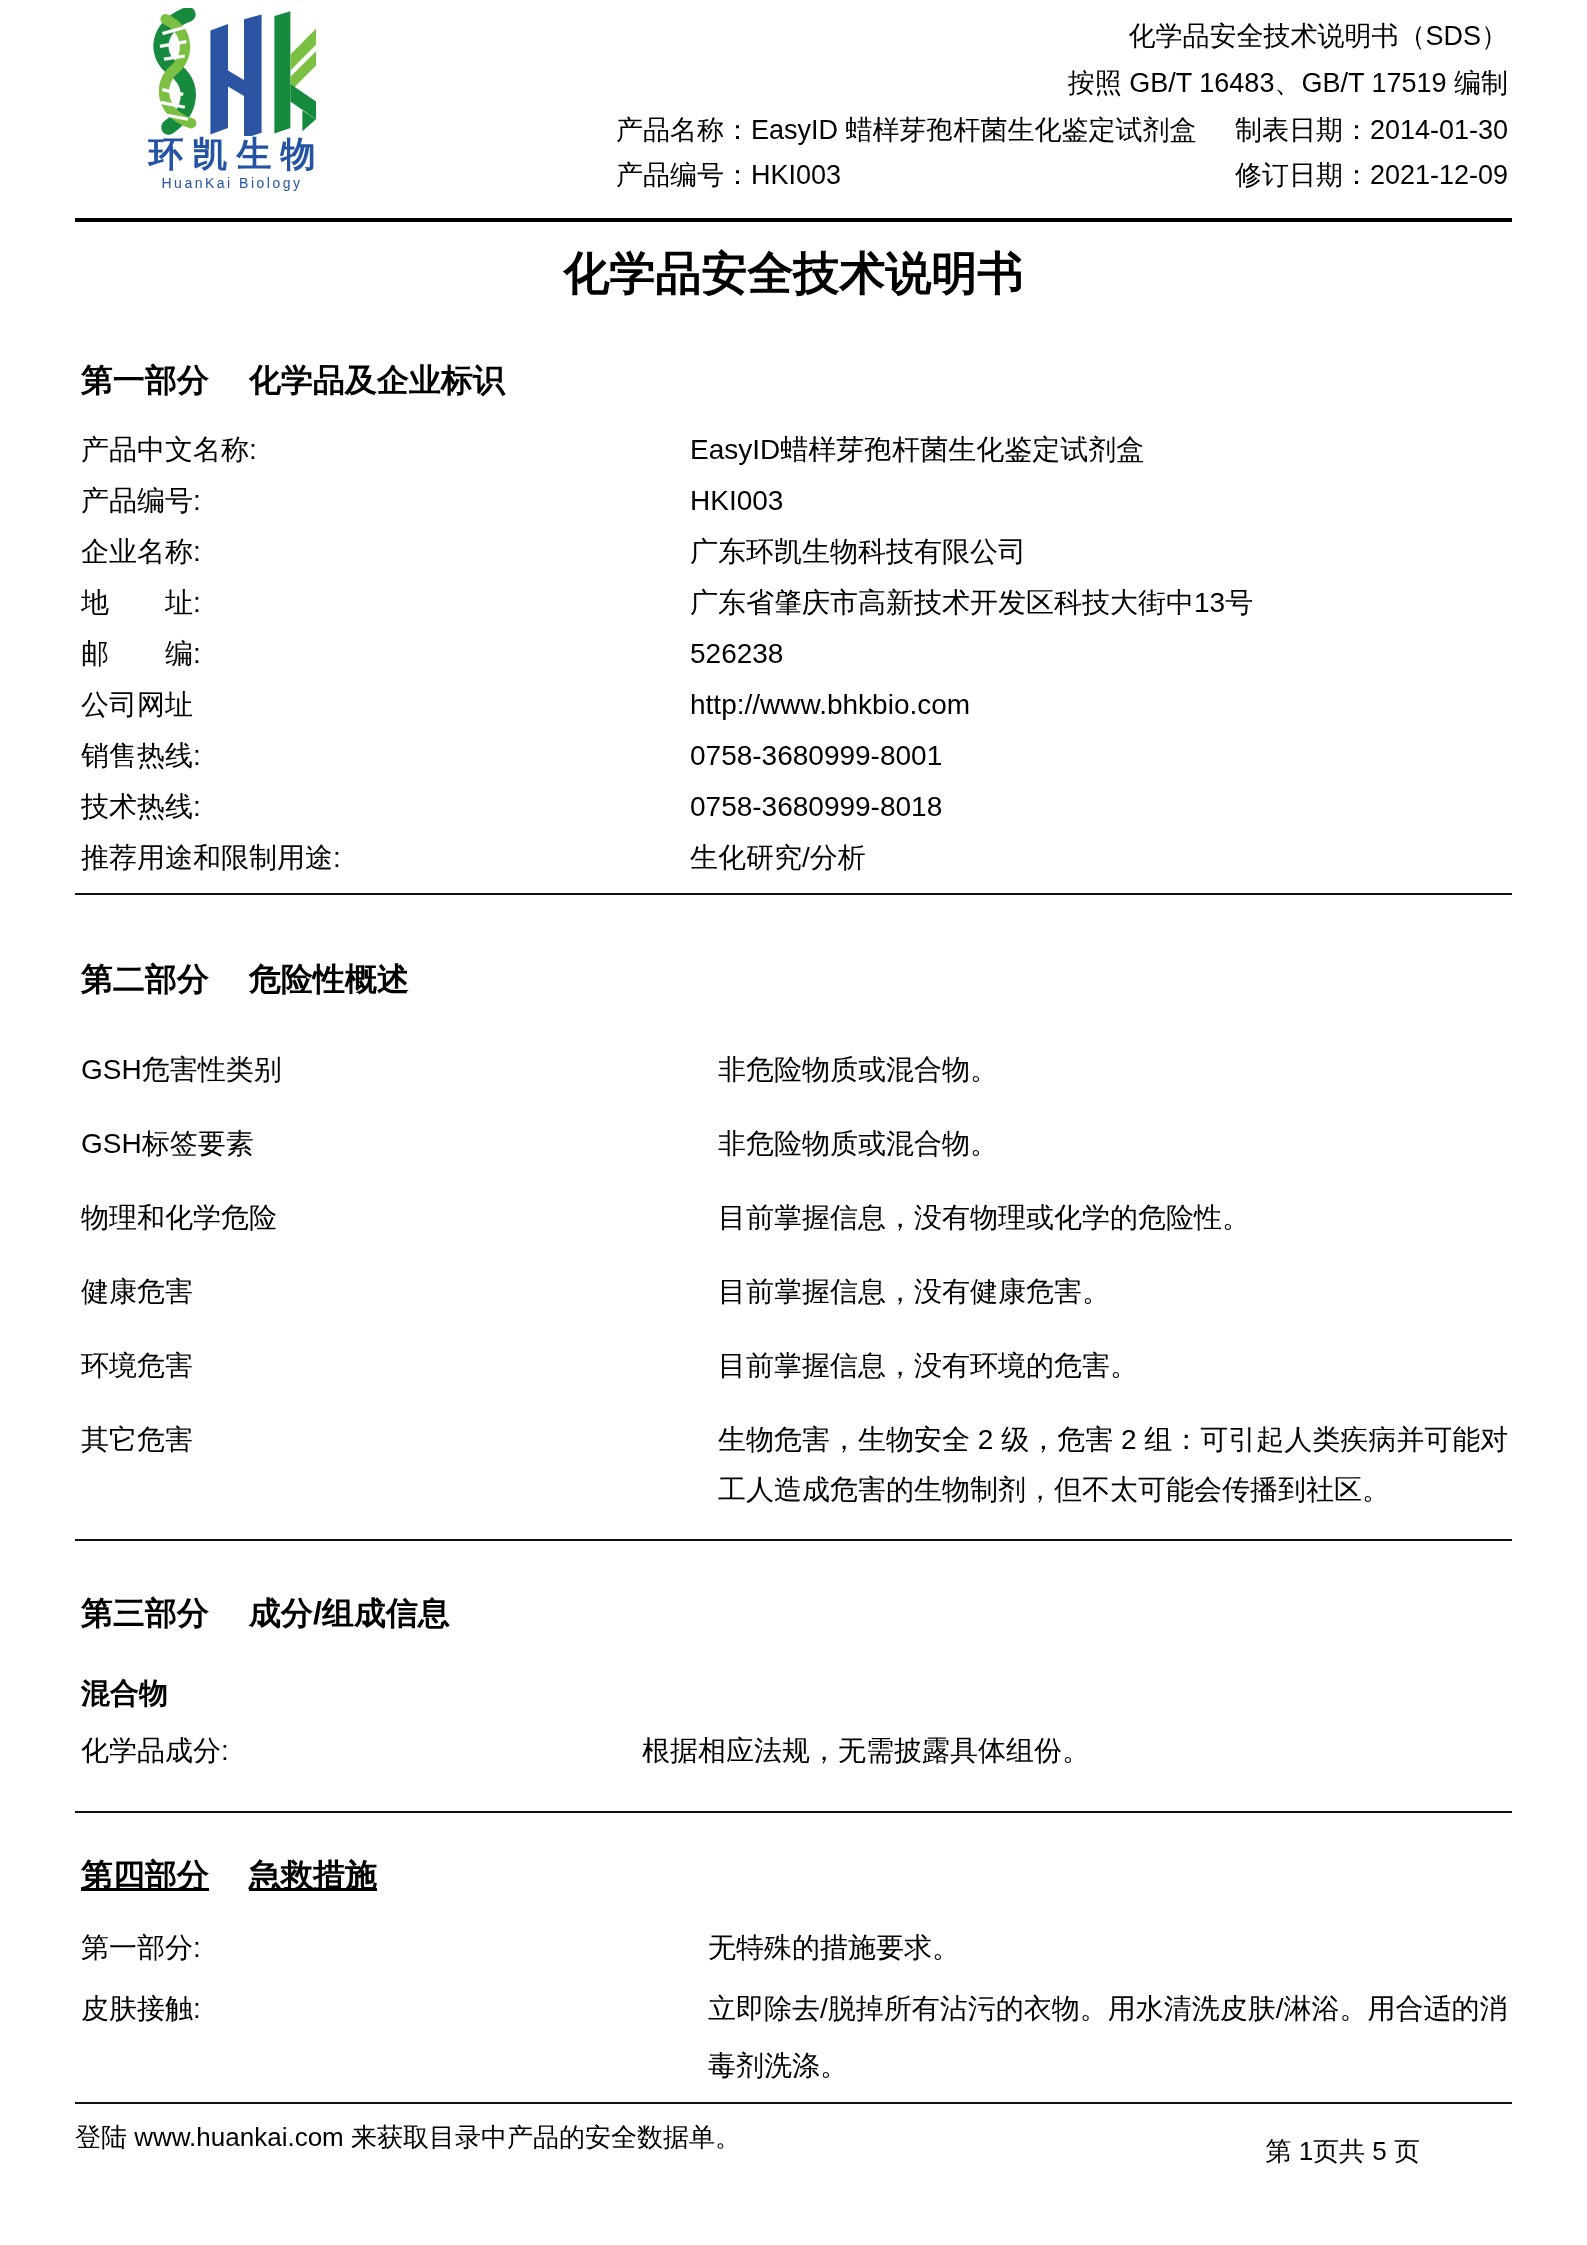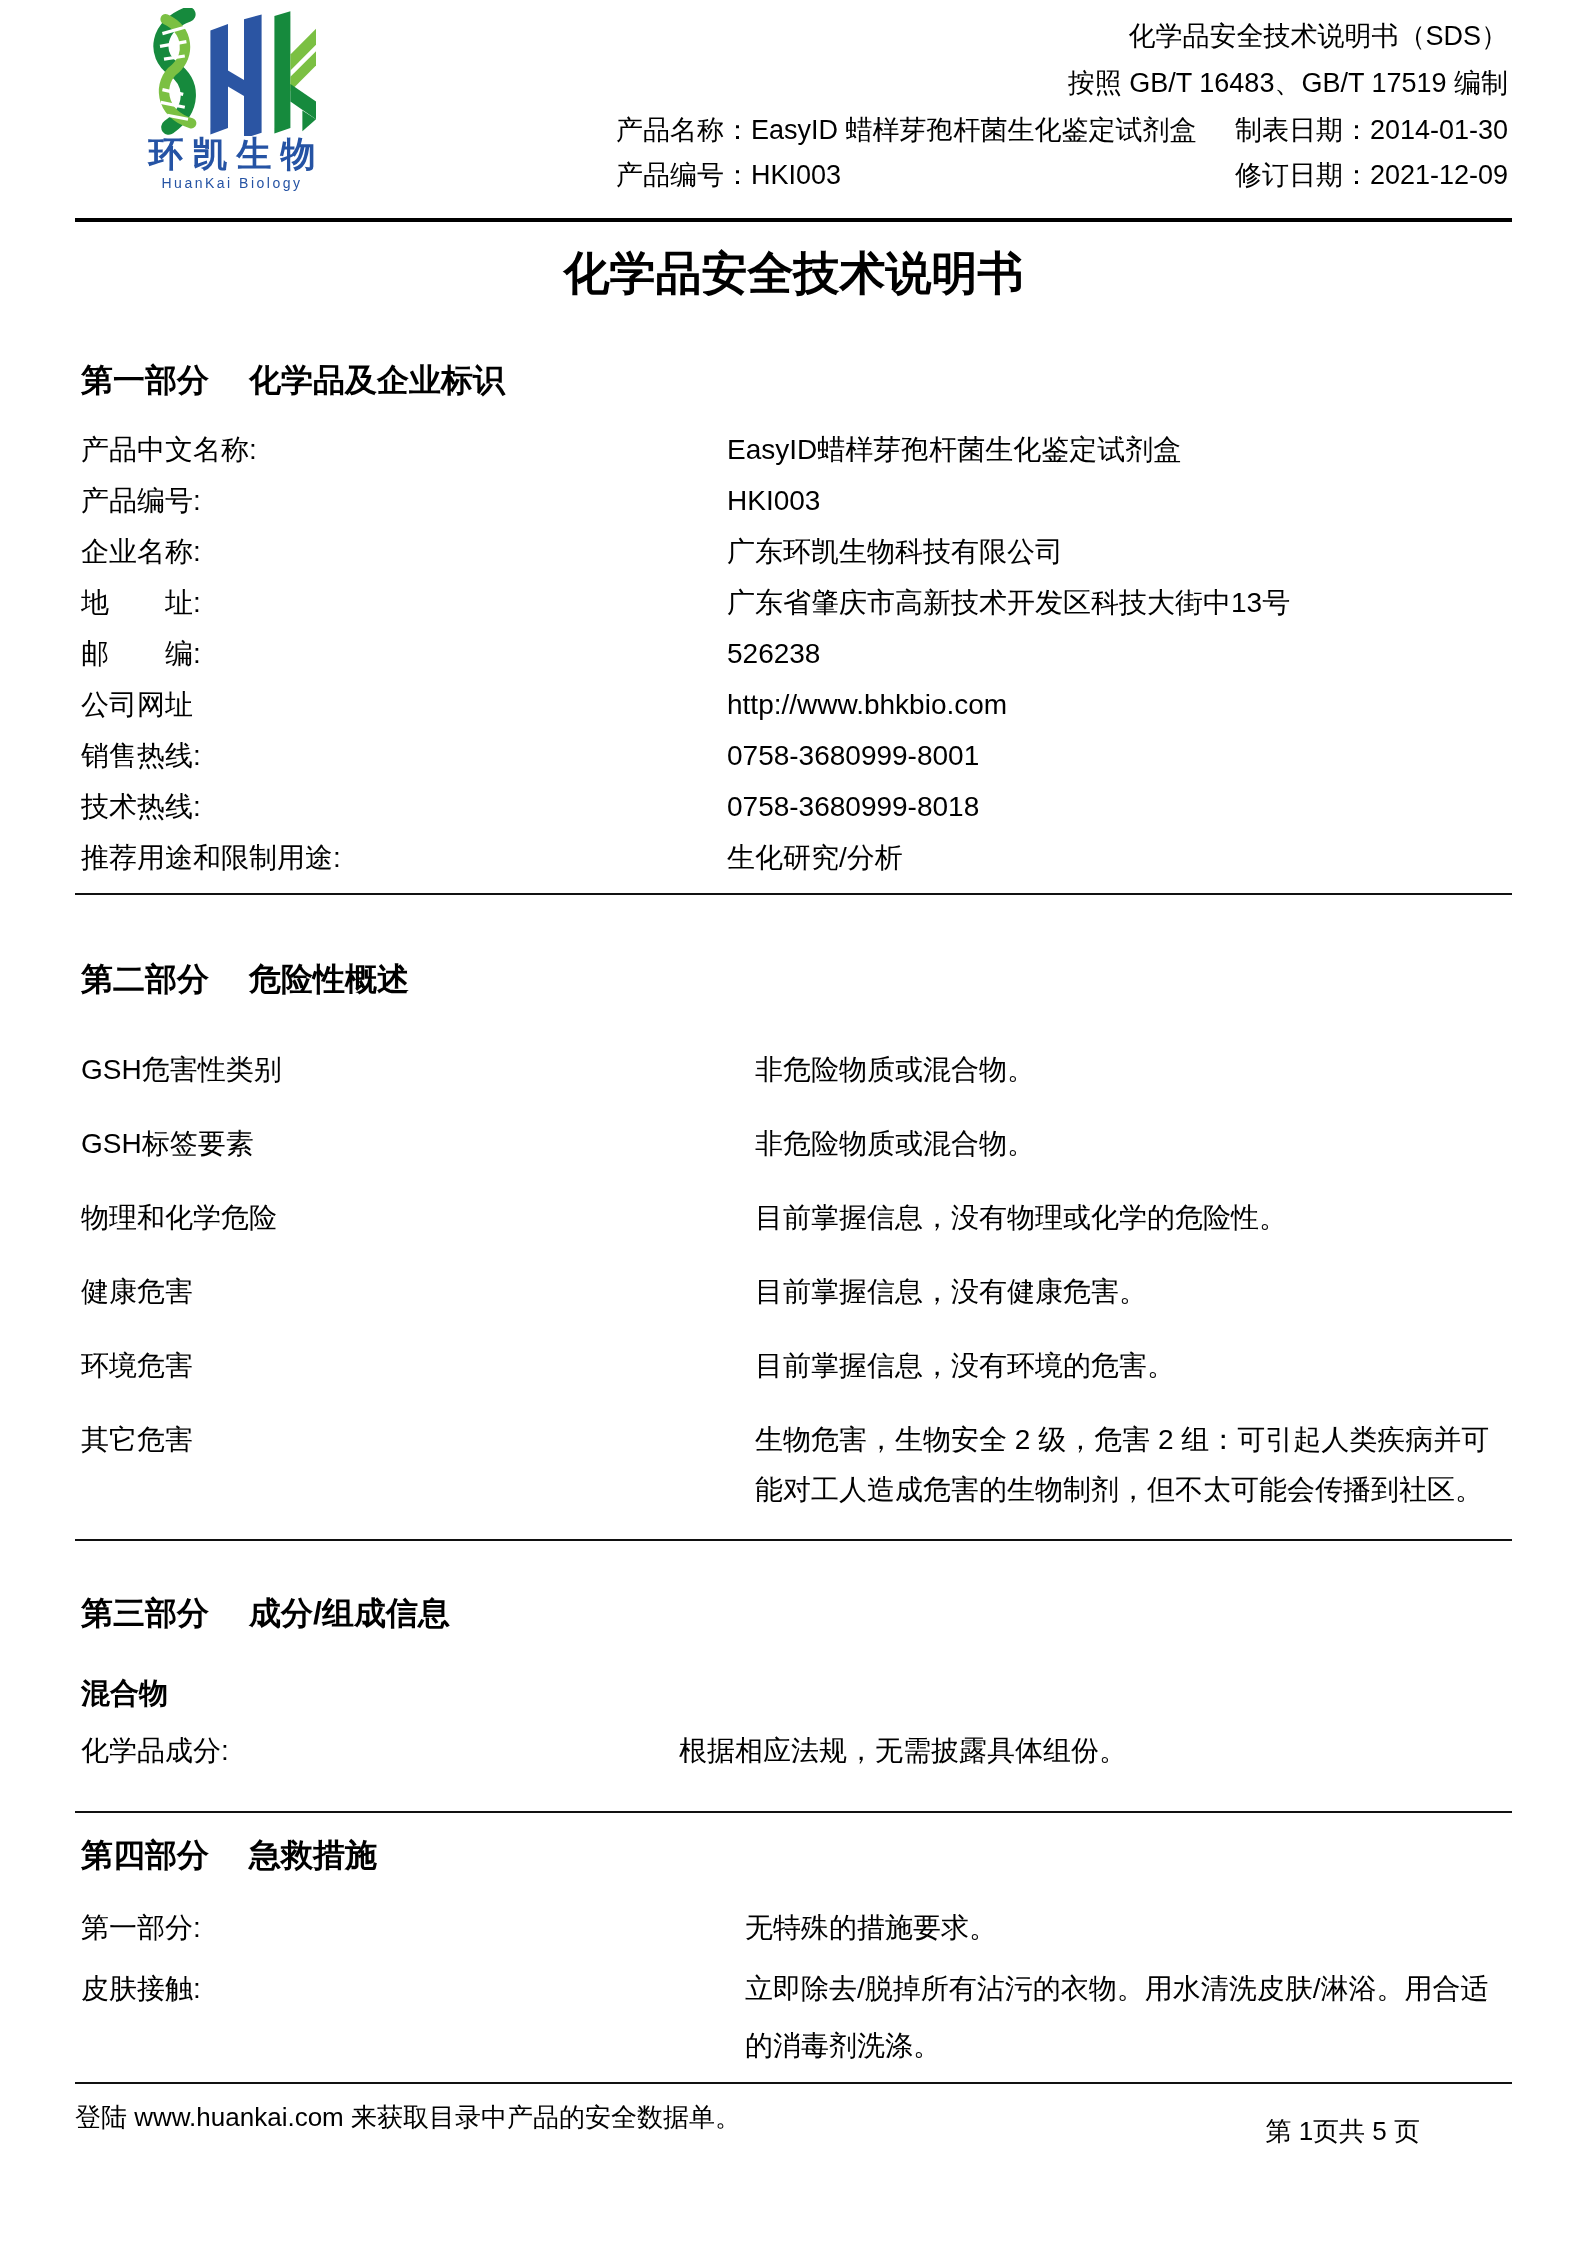--- a/index.html
+++ b/index.html
@@ -16,30 +16,30 @@
   .logo-en { font-size:14px; color:#2553a4; letter-spacing:2.5px; margin-top:3px; }
   .hdr-right { position:absolute; right:4px; top:20px; width:892px; font-size:27px; line-height:32px; }
   .hdr-line { text-align:right; margin-bottom:15px; white-space:nowrap; }
   .hdr-flex { display:flex; justify-content:space-between; margin-bottom:13px; white-space:nowrap; }
   
   .doc-title { text-align:center; font-size:46px; font-weight:700; margin-top:26px; line-height:58px;font-family:Liberation Mono, monospace; }
   
   .sec { margin:0 75px; padding-left:6px; }
   .sec-heading { font-size:32px; font-weight:700; line-height:40px; }
   .sec-heading .sp { display:inline-block; width:40px; }
-  .row { display:grid; font-size:28px;gap:37px; }
+  .row { display:grid; font-size:28px; }
   .lbl { white-space:pre; }
   .s1 .sec-heading { margin:54px 0 24px; }
   .s1 .row { grid-template-columns:609px 1fr; height:51px; align-items:center; }
   .s2 .sec-heading { margin:64px 0 46px; }
   .s2 .row { grid-template-columns:637px 1fr; align-items:start; line-height:50px; margin-bottom:24px; }
   .s3 .sec-heading { margin:52px 0 42px; }
   .s3 .subheading { font-size:29px; font-weight:700; margin-bottom:16px; line-height:36px; }
   .s3 .row { grid-template-columns:561px 1fr; line-height:48px; }
-  .s4 .sec-heading { margin:22px 0 24px; }
+  .s4 .sec-heading { margin:42px 0 24px;text-decoration:underline; }
   .s4 .row { grid-template-columns:627px 1fr; align-items:start; line-height:57px; margin-bottom:4px; }
   .divider { margin:0 75px; border-bottom:2px solid #111; }
   .d1 { margin-top:10px; }
   .d2 { margin-top:2px; }
   .d3 { margin-top:36px; }
   .d4 { margin-top:8px; }
   
   .footer { margin:0 75px; padding-top:16px; display:flex; justify-content:space-between; font-size:26px; }
   .page-num { margin-top:14px; margin-right:92px; }
 </style>

